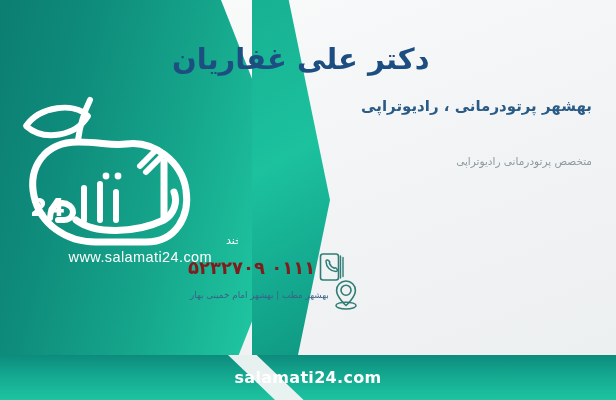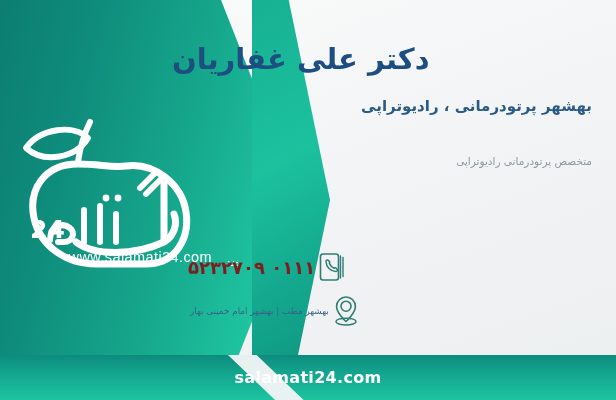--- a/index.html
+++ b/index.html
@@ -31,21 +31,21 @@
     clip-path:polygon(38% 0, 56% 0, 100% 50%, 56% 100%, 38% 100%, 82% 50%);
   }
   .shadow-edge{
     position:absolute;left:276px;top:-4px;width:26px;height:408px;
     background:linear-gradient(90deg,rgba(0,0,0,0.12),rgba(0,0,0,0));
     clip-path:polygon(0 0, 30% 0, 100% 50%, 30% 100%, 0 100%);
     opacity:.45;
   }
 
   
-  .logo{position:absolute;left:14px;top:114px;width:224px;height:172px;}
+  .logo{position:absolute;left:14px;top:92px;width:224px;height:172px;}
   .logo svg{display:block;}
   .logo-url{
     position:absolute;left:22px;top:249px;width:190px;text-align:right;
     color:#ffffff;font-size:14.5px;letter-spacing:.4px;
     font-family:Liberation Sans, sans-serif;
   }
 
   
   .doctor-name{
     position:absolute;right:24px;top:42px;width:420px;text-align:left;
@@ -57,21 +57,21 @@
     direction:rtl;color:#2a5a86;font-size:15px;font-weight:bold;white-space:nowrap;
   }
   .doctor-specialty-small{
     position:absolute;right:24px;top:143px;width:420px;text-align:right;
     direction:rtl;color:#8e99a1;font-size:10.5px;white-space:nowrap;margin-top:12px;
   }
 
   
   .contact-row{position:absolute;display:flex;align-items:center;justify-content:flex-end;direction:rtl;}
   .row-phone{right:18px;top:248px;width:420px;}
-  .row-address{right:18px;top:292px;width:420px;}
+  .row-address{right:18px;top:276px;width:420px;}
   .c-icon{width:34px;height:38px;flex:0 0 34px;display:flex;align-items:center;justify-content:center;}
   .c-text{color:#7f1d1d;font-size:18px;font-weight:bold;padding-left:10px;direction:rtl;white-space:nowrap;}
   .addr-text{color:#3a6289;font-size:8.8px;font-weight:normal;padding-left:12px;direction:rtl;white-space:nowrap;}
 
   
   .bottom-bar{
     position:absolute;left:0;bottom:0;width:616px;height:45px;
     background:linear-gradient(180deg,#0d8b7c 0%,#14a68f 42%,#1dc4a1 100%);
     margin-top:12px;
   }

